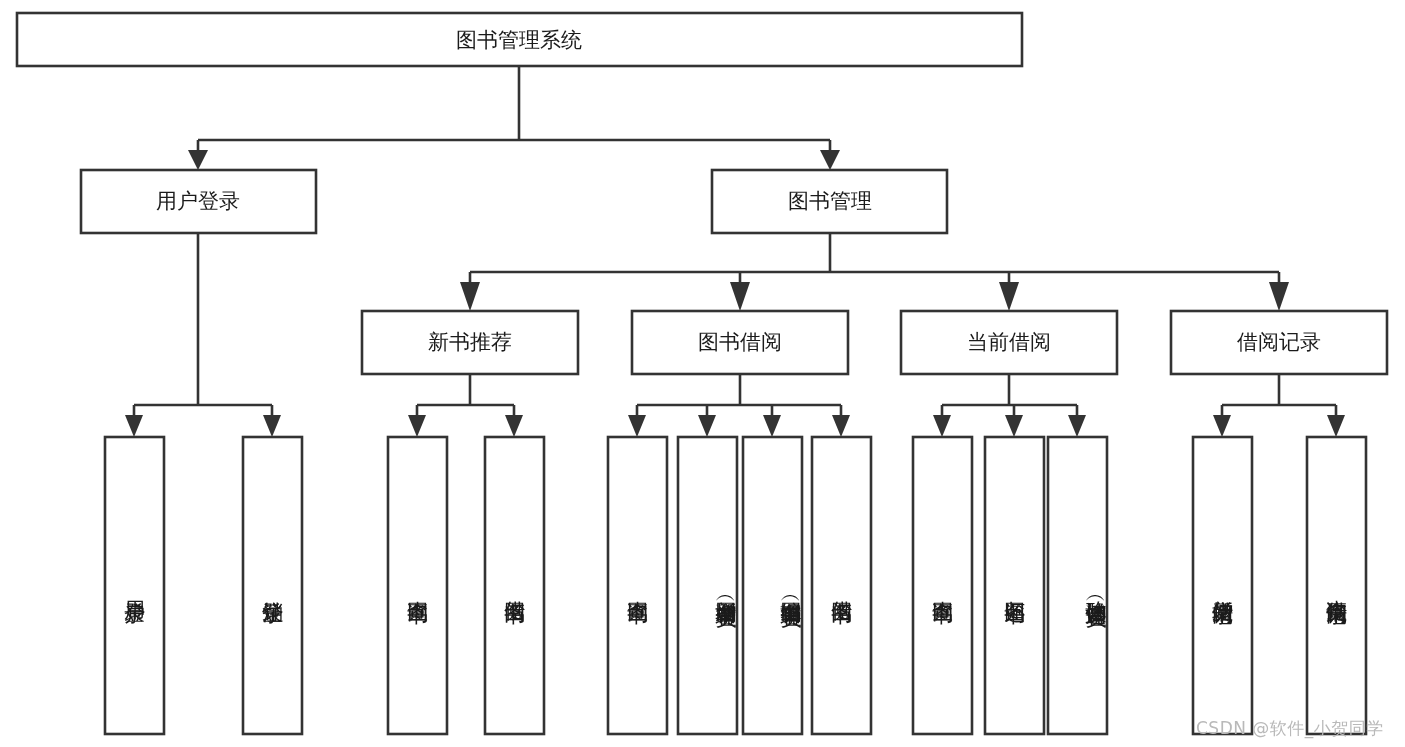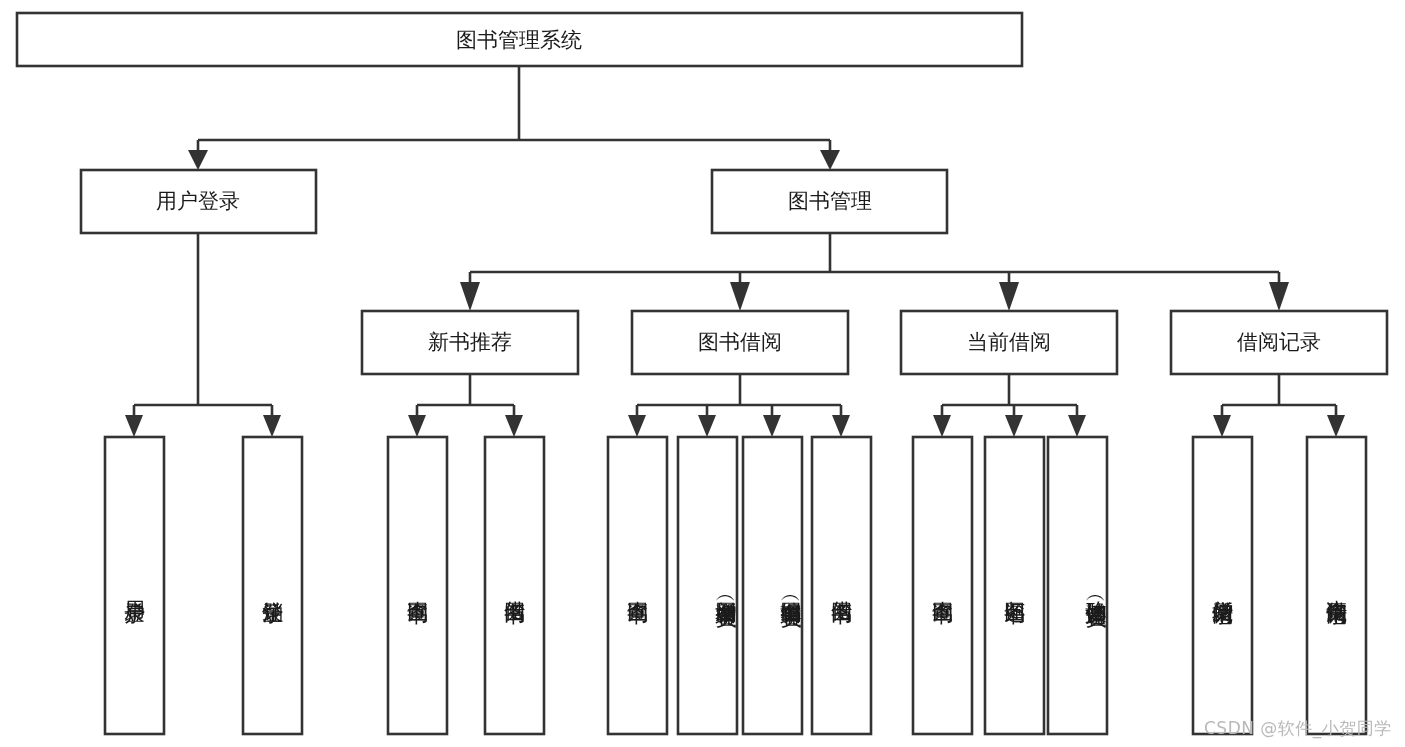--- a/index.html
+++ b/index.html
@@ -57,21 +57,20 @@
     text-align: center;
     pointer-events: none;
   }
   .watermark {
     position: absolute;
     font-family: "DejaVu Sans", "Liberation Sans", sans-serif;
     font-size: 17px;
     color: #b9b9b9;
     white-space: nowrap;
     letter-spacing: 0.5px;
-    padding-left: 8px;
   }
 </style>
 </head>
 <body>
 
 <div id="stage">
 
   <svg id="diagram-svg" viewBox="0 0 1405 747" xmlns="http://www.w3.org/2000/svg">
 
     <g>

